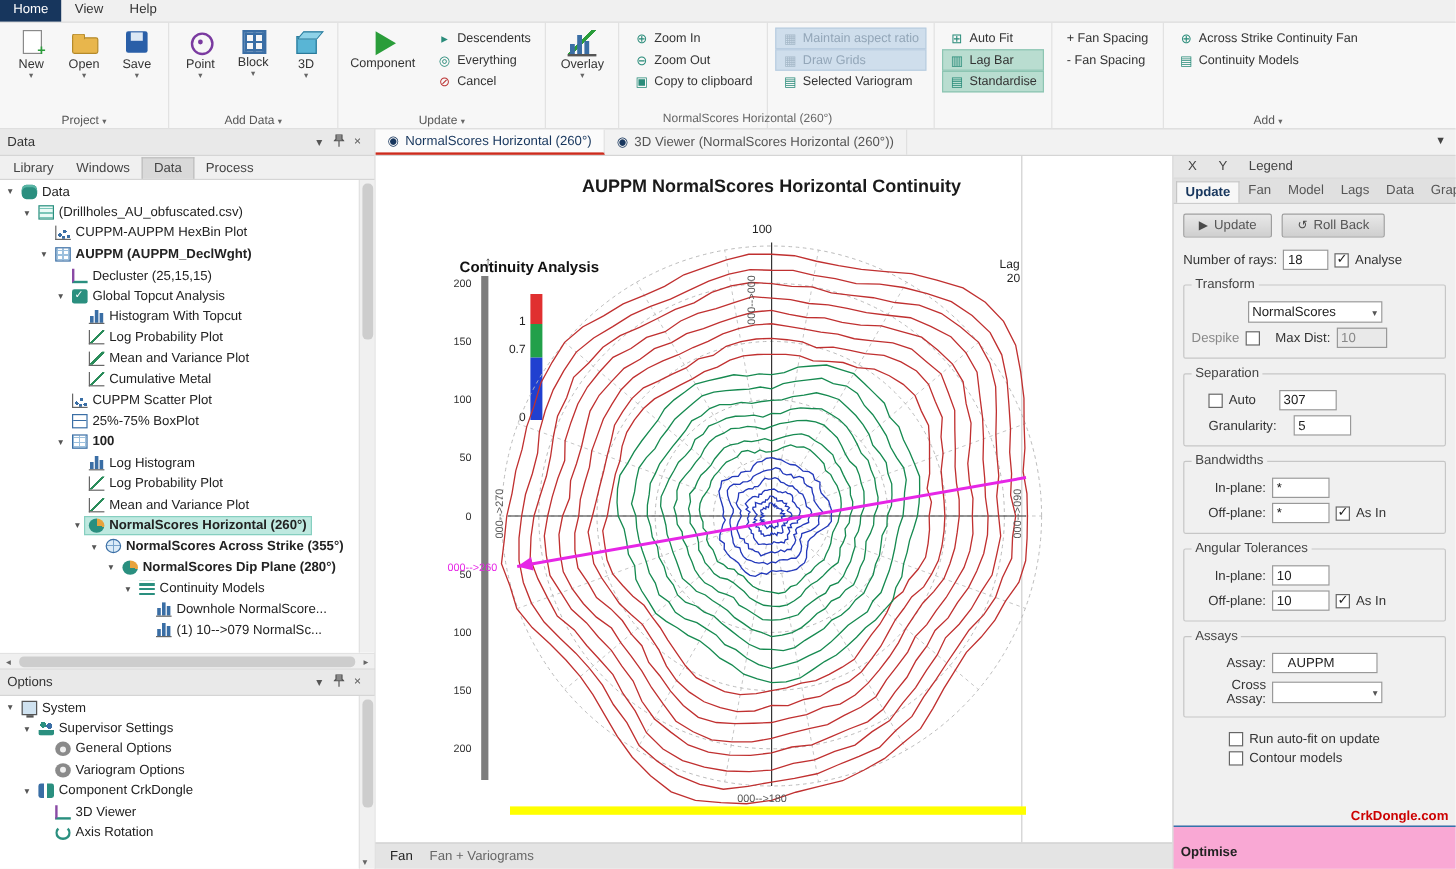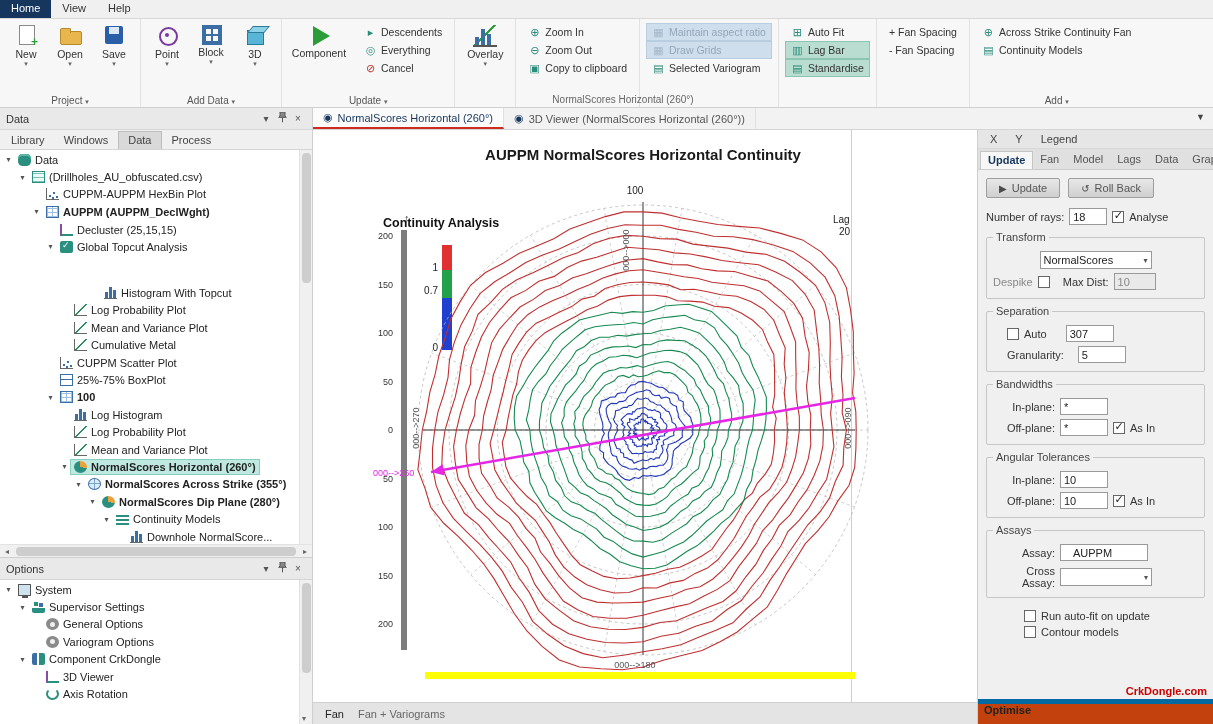--- a/index.html
+++ b/index.html
@@ -148,21 +148,21 @@
   .tinput.dis { background:#e9e9e9; color:#888; }
   .tinput.wide { width:88px;padding-left:12px; }
   .cb { width:12px; height:12px; border:1px solid #666; background:#fff; position:relative; flex:none; }
   .cb.on::after { content:"✓"; position:absolute; left:0.5px; top:-2.5px; font-size:11px; color:#222; }
   .grp { position:relative; border:1px solid #c6c6c6; border-radius:2px; margin:12px 0 6px; padding:9px 6px 4px; }
   .grp-title { position:absolute; top:-7px; left:6px; background:#f0f0f0; padding:0 3px; color:#444; }
   .ddl { background:#fff; border:1px solid #999; height:18px; display:flex; align-items:center; padding:0 3px; width:112px; }
   .ddl .dtext { flex:1; }
   .ddl .darr { font-size:8px; color:#555; }
   .watermark { text-align:right; padding:2px 6px; color:#cc0000; font-weight:bold; }
-  .optimise { border-top:5px solid #0369a1; background:#c2410c; padding:0 6px 8px; font-weight:bold; color:#222; }
+  .optimise { border-top:1px solid #0369a1; background:#f9a8d4; padding:15px 6px 8px; font-weight:bold; color:#222; }
 
   svg text { font-family:"Liberation Sans", sans-serif; }
 </style>
 </head>
 <body>
 
 <div class="menubar">
   <span class="menu-item active">Home</span>
   <span class="menu-item">View</span>
   <span class="menu-item">Help</span>
@@ -365,21 +365,21 @@
               <span class="tlabel">Decluster (25,15,15)</span>
             </span>
           </div>
           <div class="tree-row" style="padding-left: 45px;">
             <span class="expander">▾</span>
             <span class="row-body">
               <span class="ticon i-check"></span>
               <span class="tlabel">Global Topcut Analysis</span>
             </span>
           </div>
-          <div class="tree-row" style="padding-left: 89px; margin-top: 29px;">
+          <div class="tree-row" style="padding-left: 59px;">
             <span class="expander"></span>
             <span class="row-body">
               <span class="ticon i-hist"></span>
               <span class="tlabel">Histogram With Topcut</span>
             </span>
           </div>
           <div class="tree-row" style="padding-left: 59px;">
             <span class="expander"></span>
             <span class="row-body">
               <span class="ticon i-line"></span>

